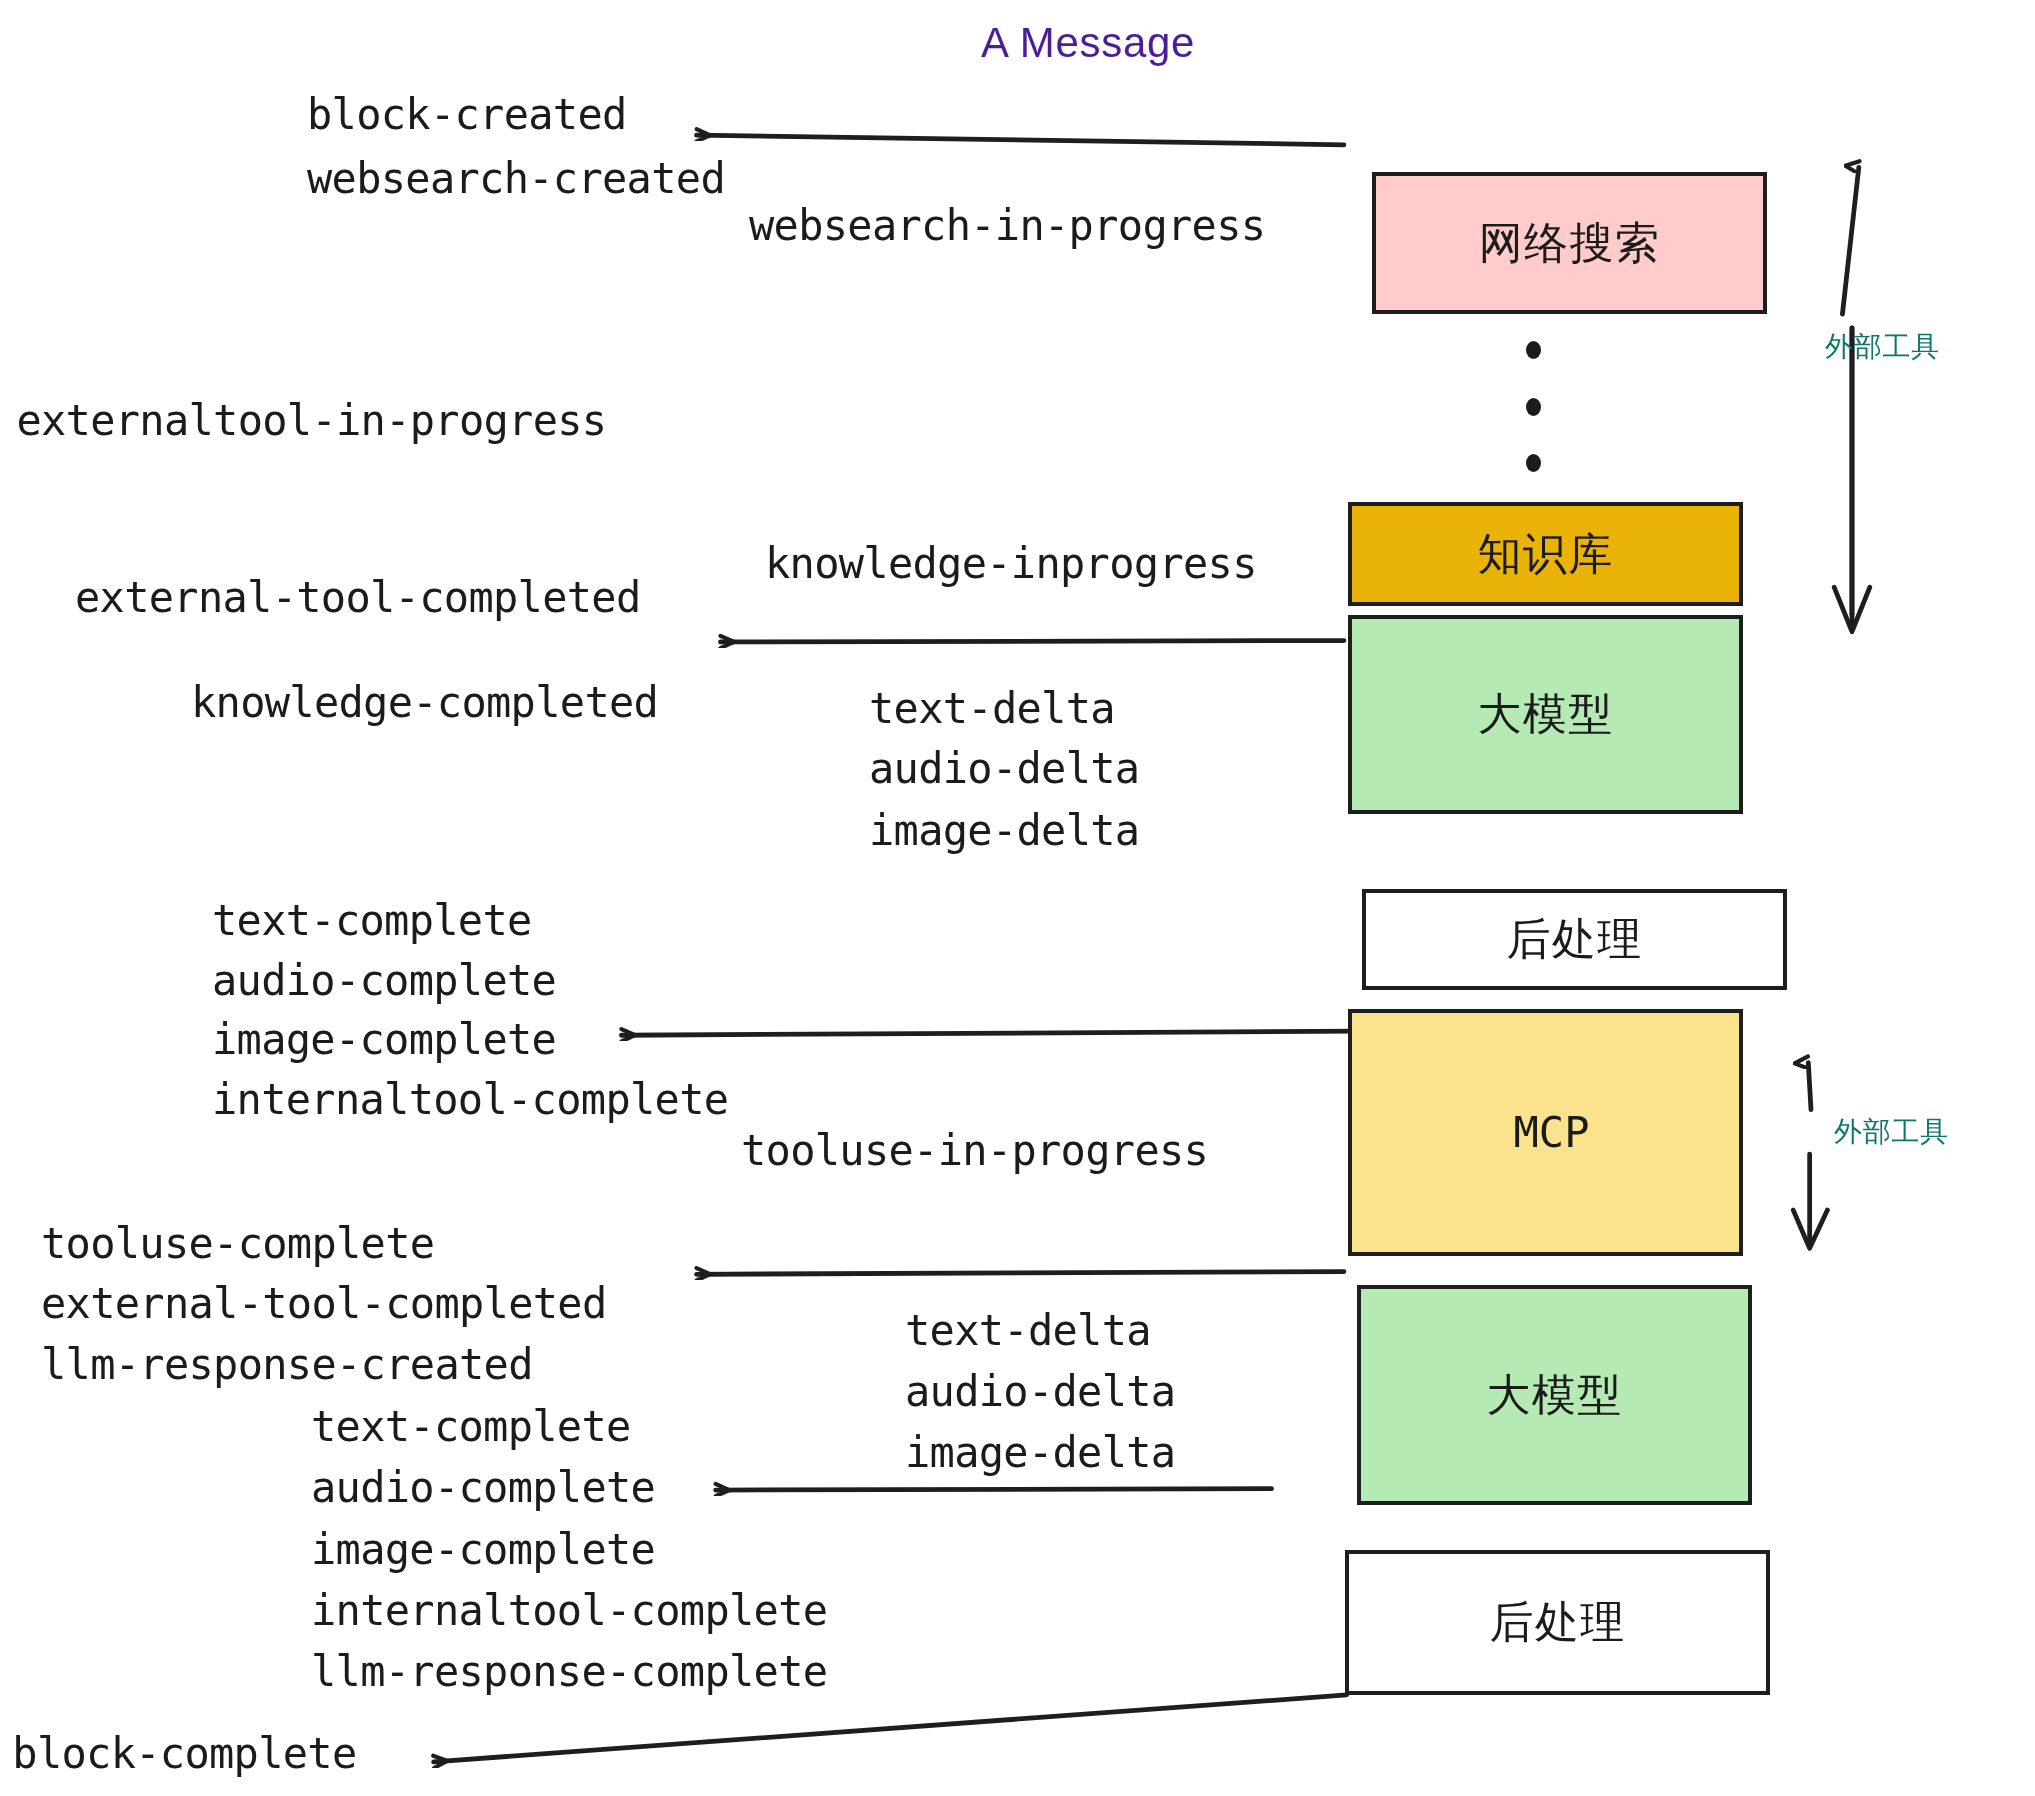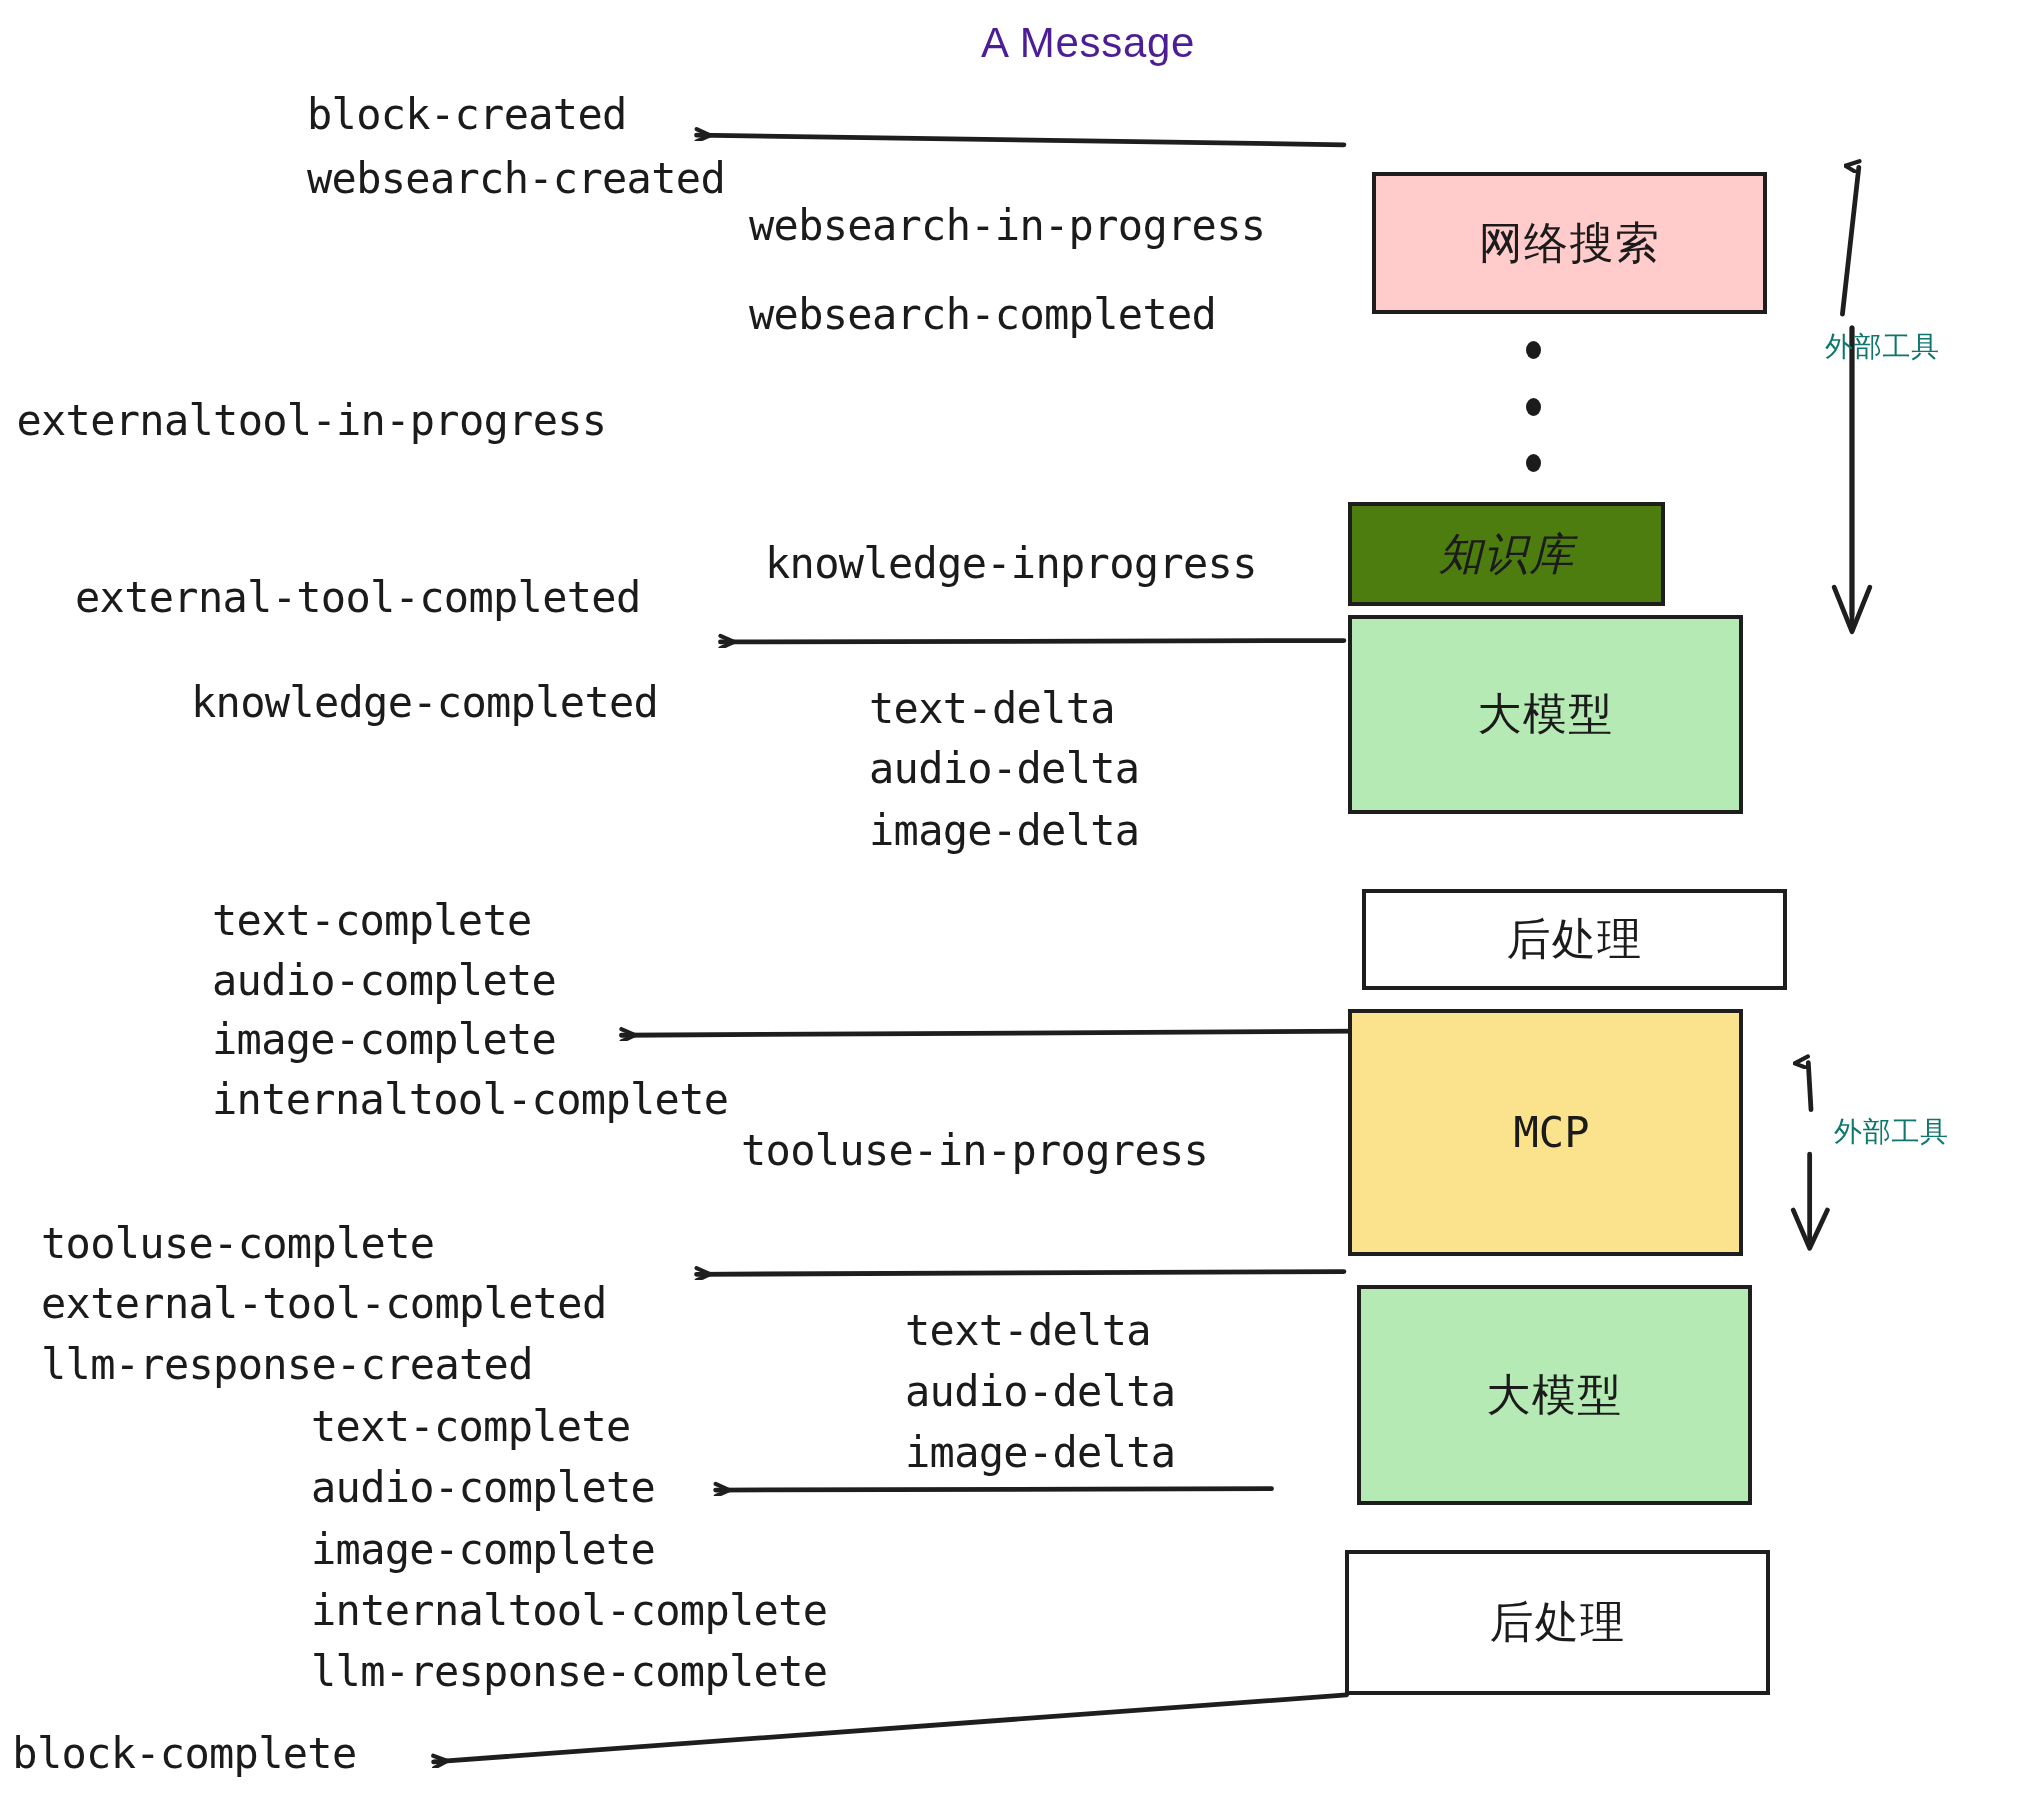--- a/index.html
+++ b/index.html
@@ -138,21 +138,21 @@
   <div class="node" style="left:1348px; top:172px; width:395px; height:142px; background:#FFCCCB;margin-left:24px;">
     <span>网络搜索</span>
   </div>
 
   <div class="dots" style="left:1524px; top:341px; width:18px; height:131px;">
     <span></span>
       <span></span>
       <span></span>
   </div>
 
-  <div class="node" style="left:1348px; top:502px; width:317px; height:104px; background:#4d7c0f;font-style:italic;">
+  <div class="node" style="left:1348px; top:502px; width:395px; height:104px; background:#eab308;">
     <span>知识库</span>
   </div>
 
   <div class="node" style="left:1348px; top:615px; width:395px; height:199px; background:#B5EAB5;">
     <span>大模型</span>
   </div>
 
   <div class="node" style="left:1362px; top:889px; width:425px; height:101px; background:#FFFFFF;">
     <span>后处理</span>
   </div>
@@ -172,21 +172,20 @@
   <div class="grouplabel" style="left:1825px; top:328px;">外部工具</div>
 
   <div class="grouplabel" style="left:1834px; top:1113px;">外部工具</div>
 
   <div class="evt" style="left:307px; top:94px;">block-created</div>
 
   <div class="evt" style="left:307px; top:158px;">websearch-created</div>
 
   <div class="evt" style="left:749px; top:205px;">websearch-in-progress</div>
 
-  <div class="evt" style="left:749px; top:294px;">websearch-completed</div>
 
   <div class="evt" style="left:16.4px; top:400px;">externaltool-in-progress</div>
 
   <div class="evt" style="left:765px; top:543px;">knowledge-inprogress</div>
 
   <div class="evt" style="left:75px; top:577px;">external-tool-completed</div>
 
   <div class="evt" style="left:191px; top:635px;margin-top:47px;">knowledge-completed</div>
 
   <div class="evt" style="left:869px; top:688px;">text-delta</div>

